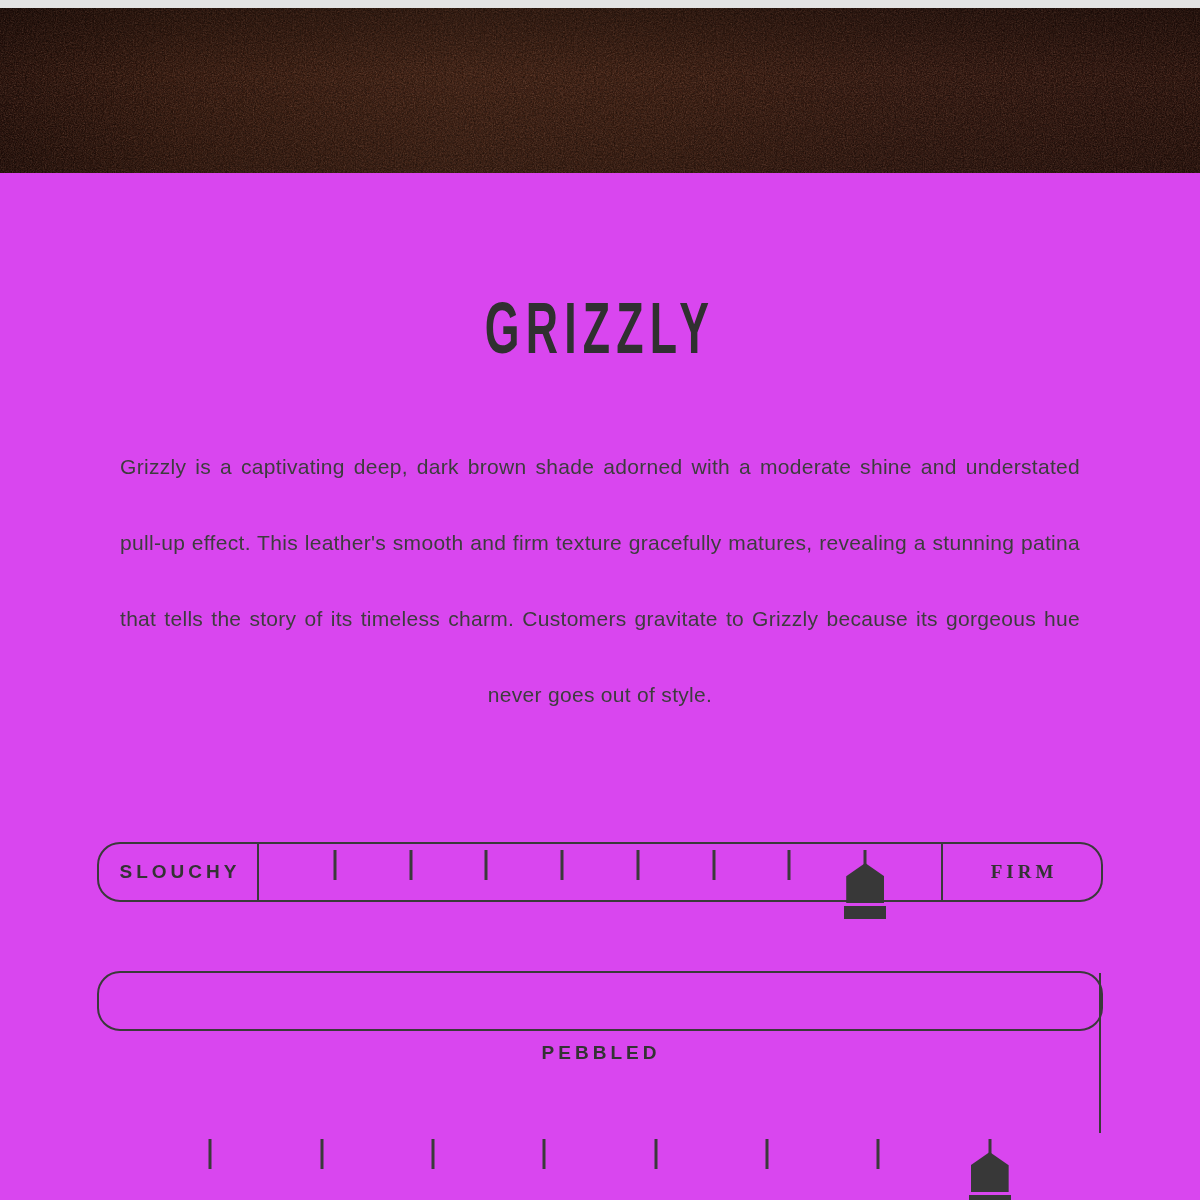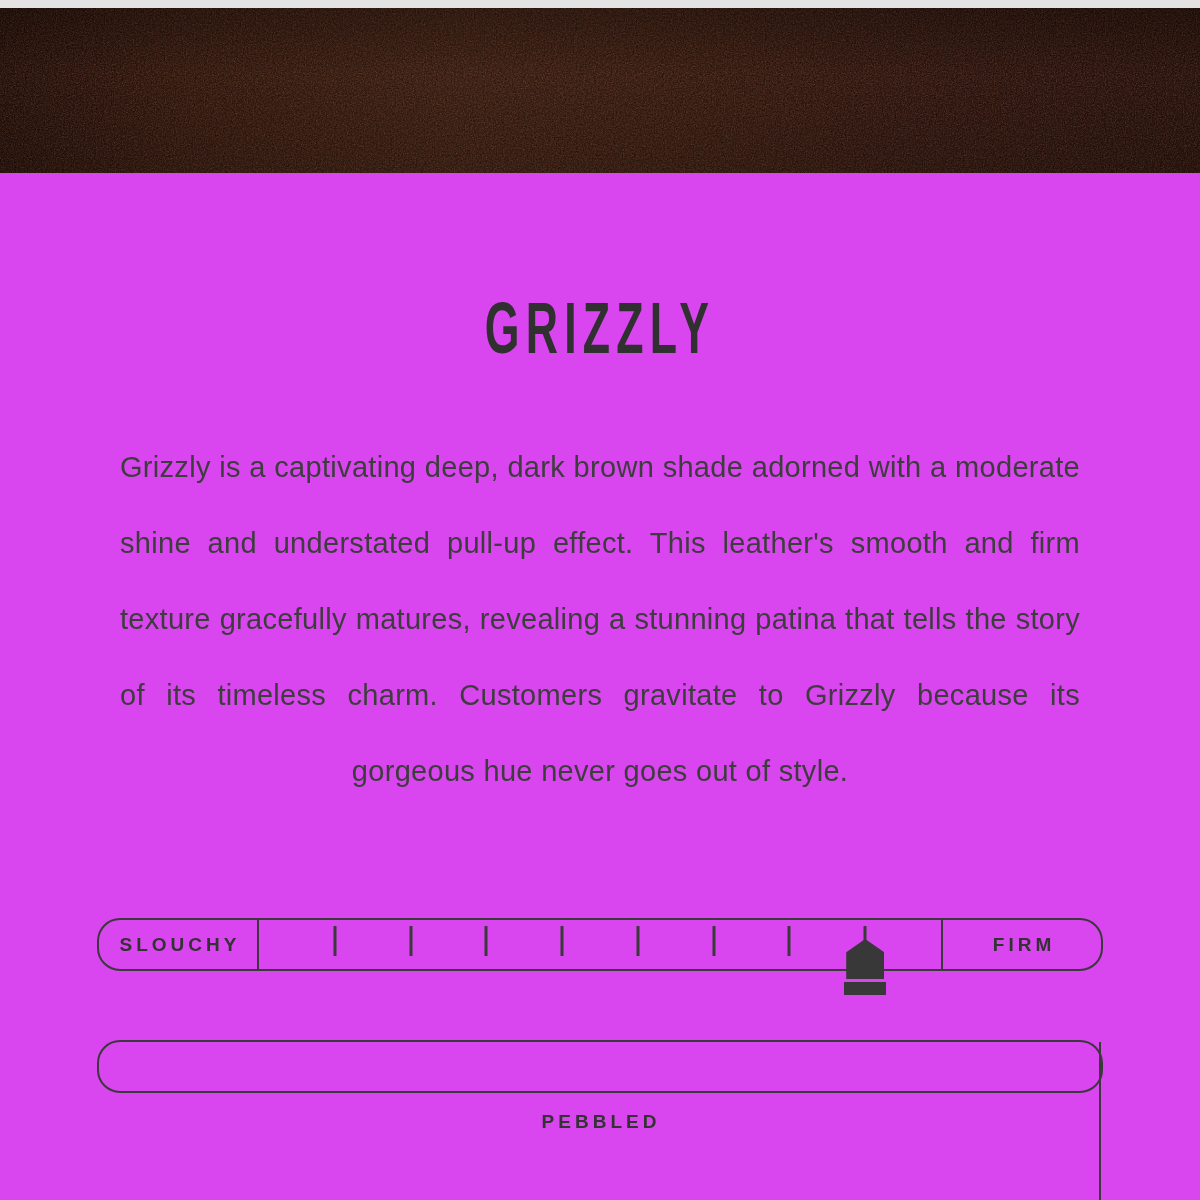--- a/index.html
+++ b/index.html
@@ -37,57 +37,57 @@
     color: #303030;
     transform: scaleX(0.62);
     transform-origin: 50% 50%;
     white-space: nowrap;
   }
 
   
   .description {
     width: 960px;
     margin: 64px auto 0 auto;
-    font-size: 29px;
+    font-size: 21px;
     line-height: 76px;
     letter-spacing: 0.3px;
     color: #3d3d3d;
     text-align: justify;
     text-align-last: center;
   }
 
   
   .scales {
     width: 1006px;
     margin: 109px auto 0 auto;
   }
   .scale {
     position: relative;
     display: flex;
-    height: 53px;
+    height: 60px;
     box-sizing: border-box;
     border: 2.5px solid #3a3a3a;
     border-radius: 23px;
   }
   .scale + .scale { margin-top: 69px; flex-direction: column; }
   .scale-label {
     flex: 0 0 160px;
     display: flex;
     align-items: center;
     justify-content: center;
     font-size: 19px;
     font-weight: 700;
     letter-spacing: 4px;
     padding-left: 4px; 
     color: #333333;
     box-sizing: border-box;
     white-space: nowrap;
   }
   .scale-label.left  { border-right: 2.5px solid #3a3a3a; }
-  .scale-label.right { border-left: 2.5px solid #3a3a3a; }
+  .scale-label.right { border-left: 2.5px solid #3a3a3a; font-family: Liberation Serif, serif; }
   .scale-track {
     position: relative;
     flex: 1 1 auto;
   }
   .tick {
     position: absolute;
     top: 6px;
     width: 3px;
     height: 30px;
     background: #3a3a3a;

